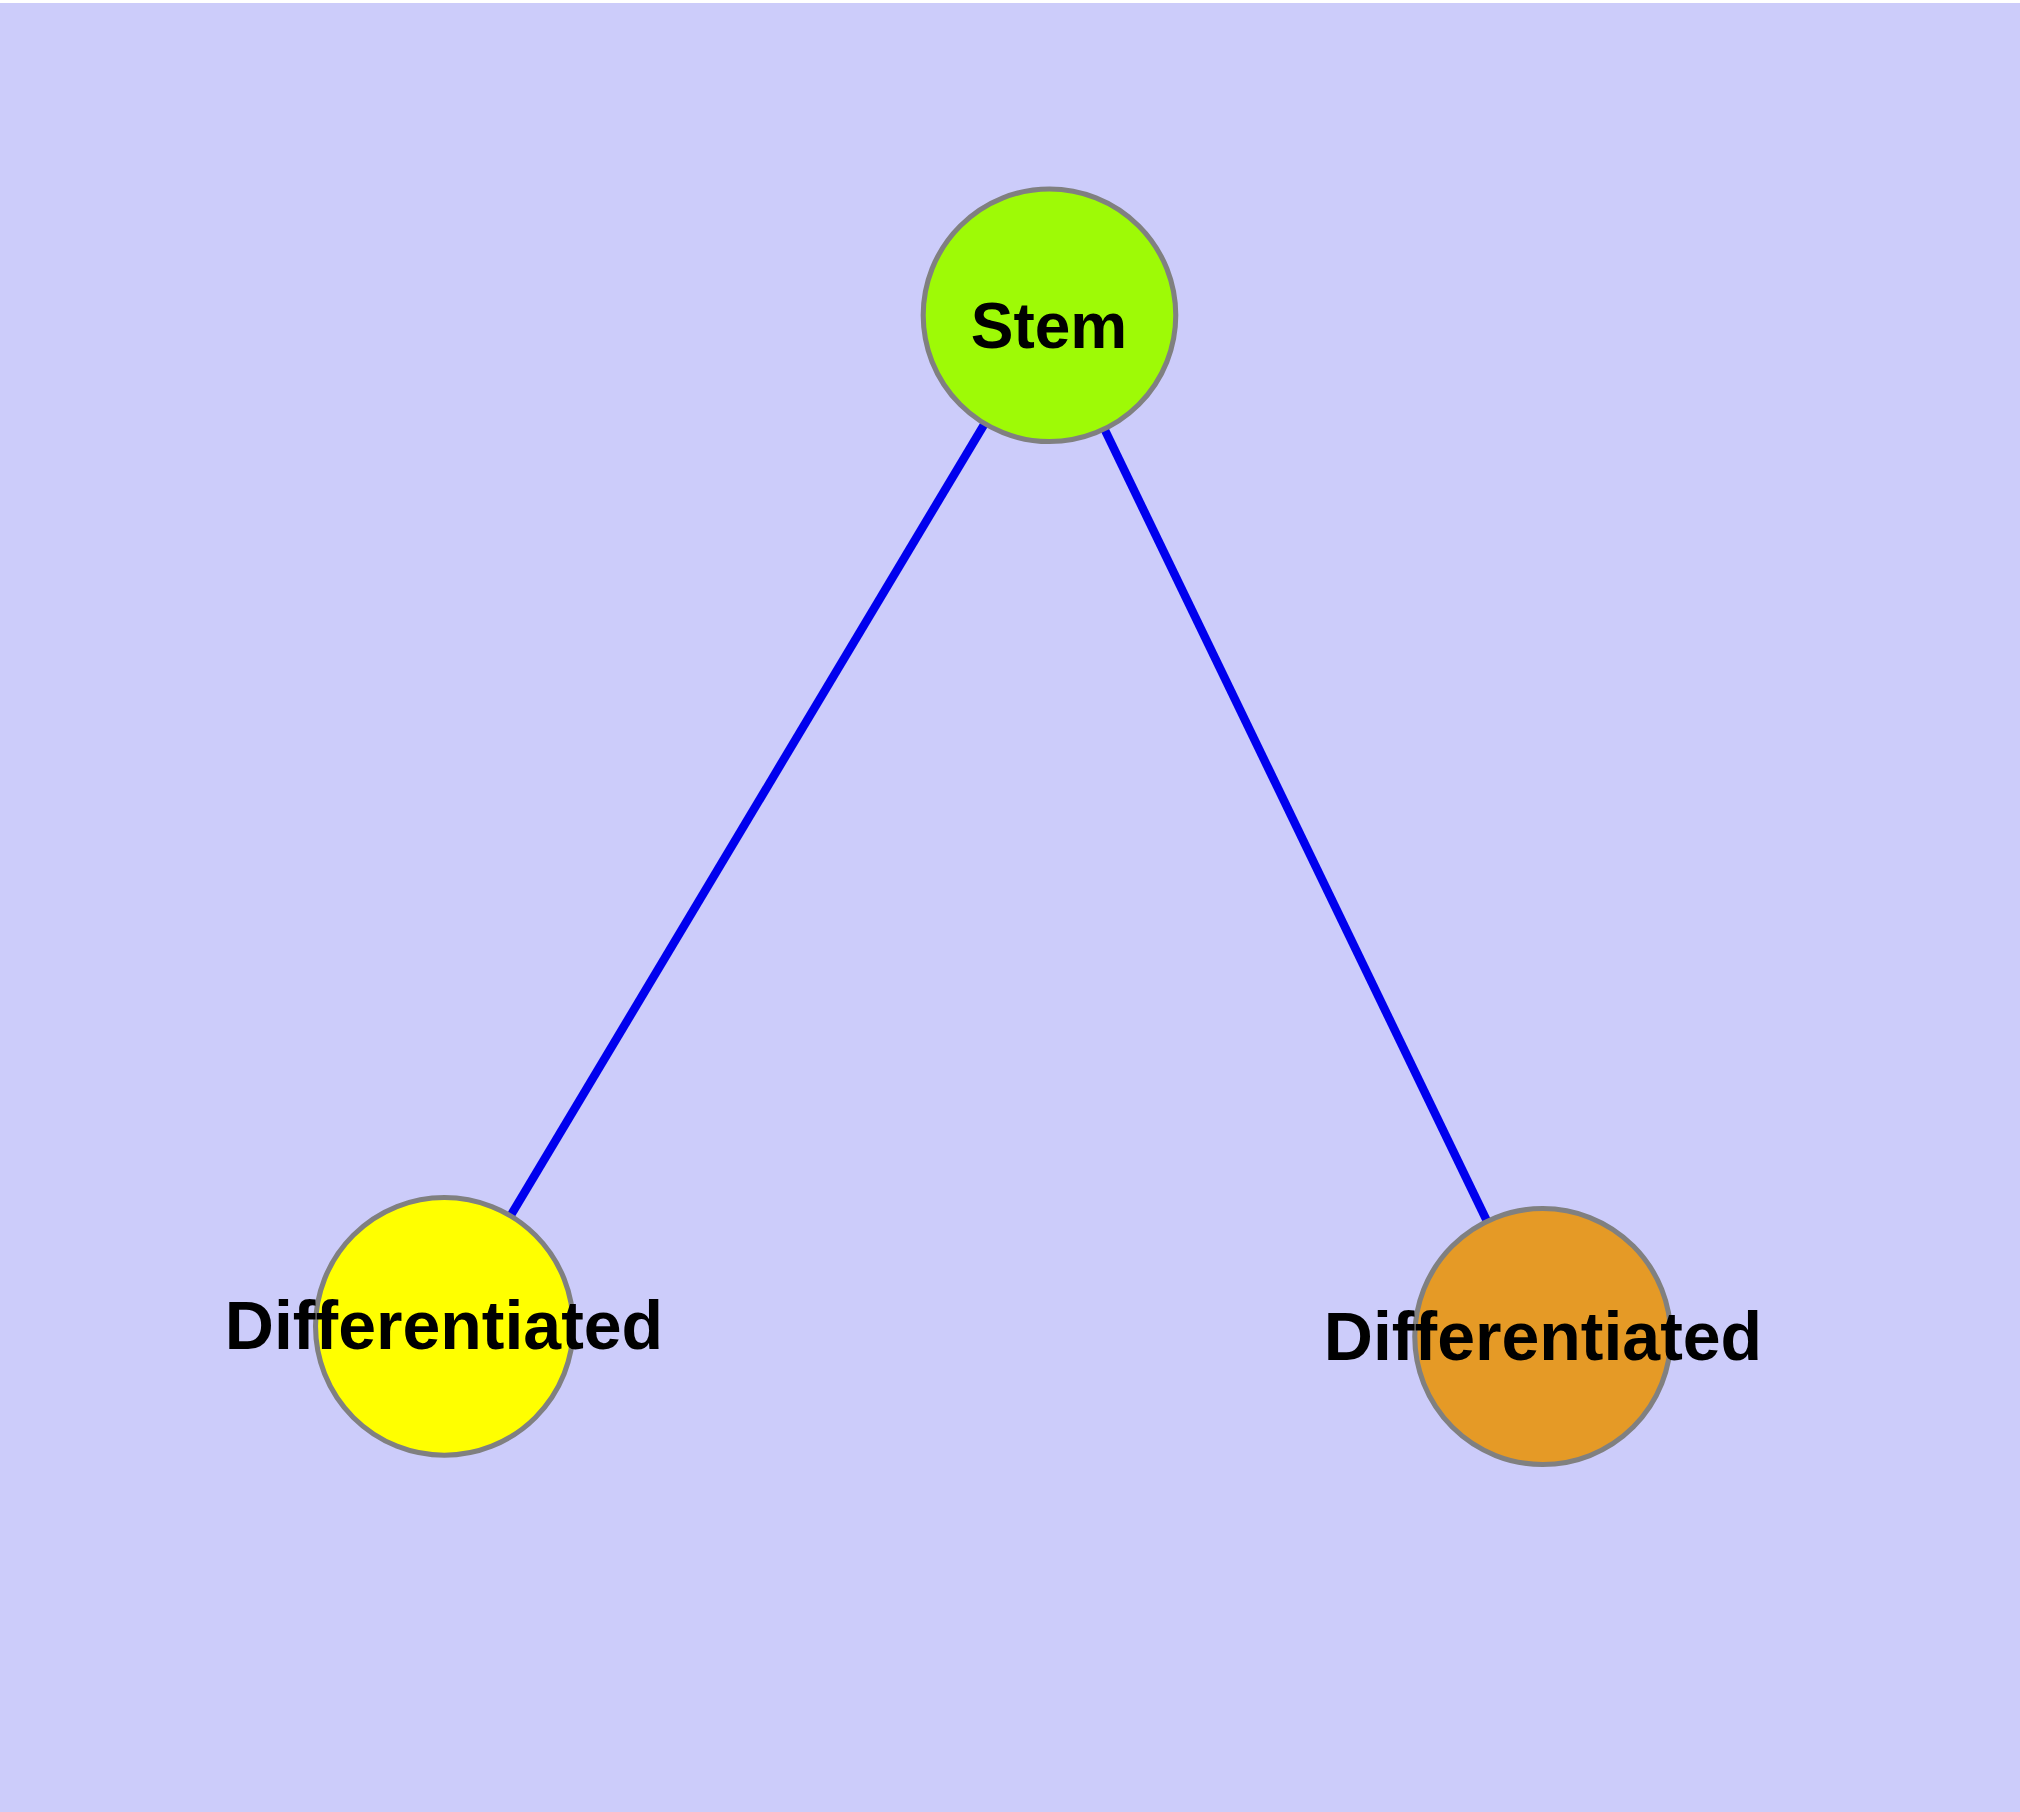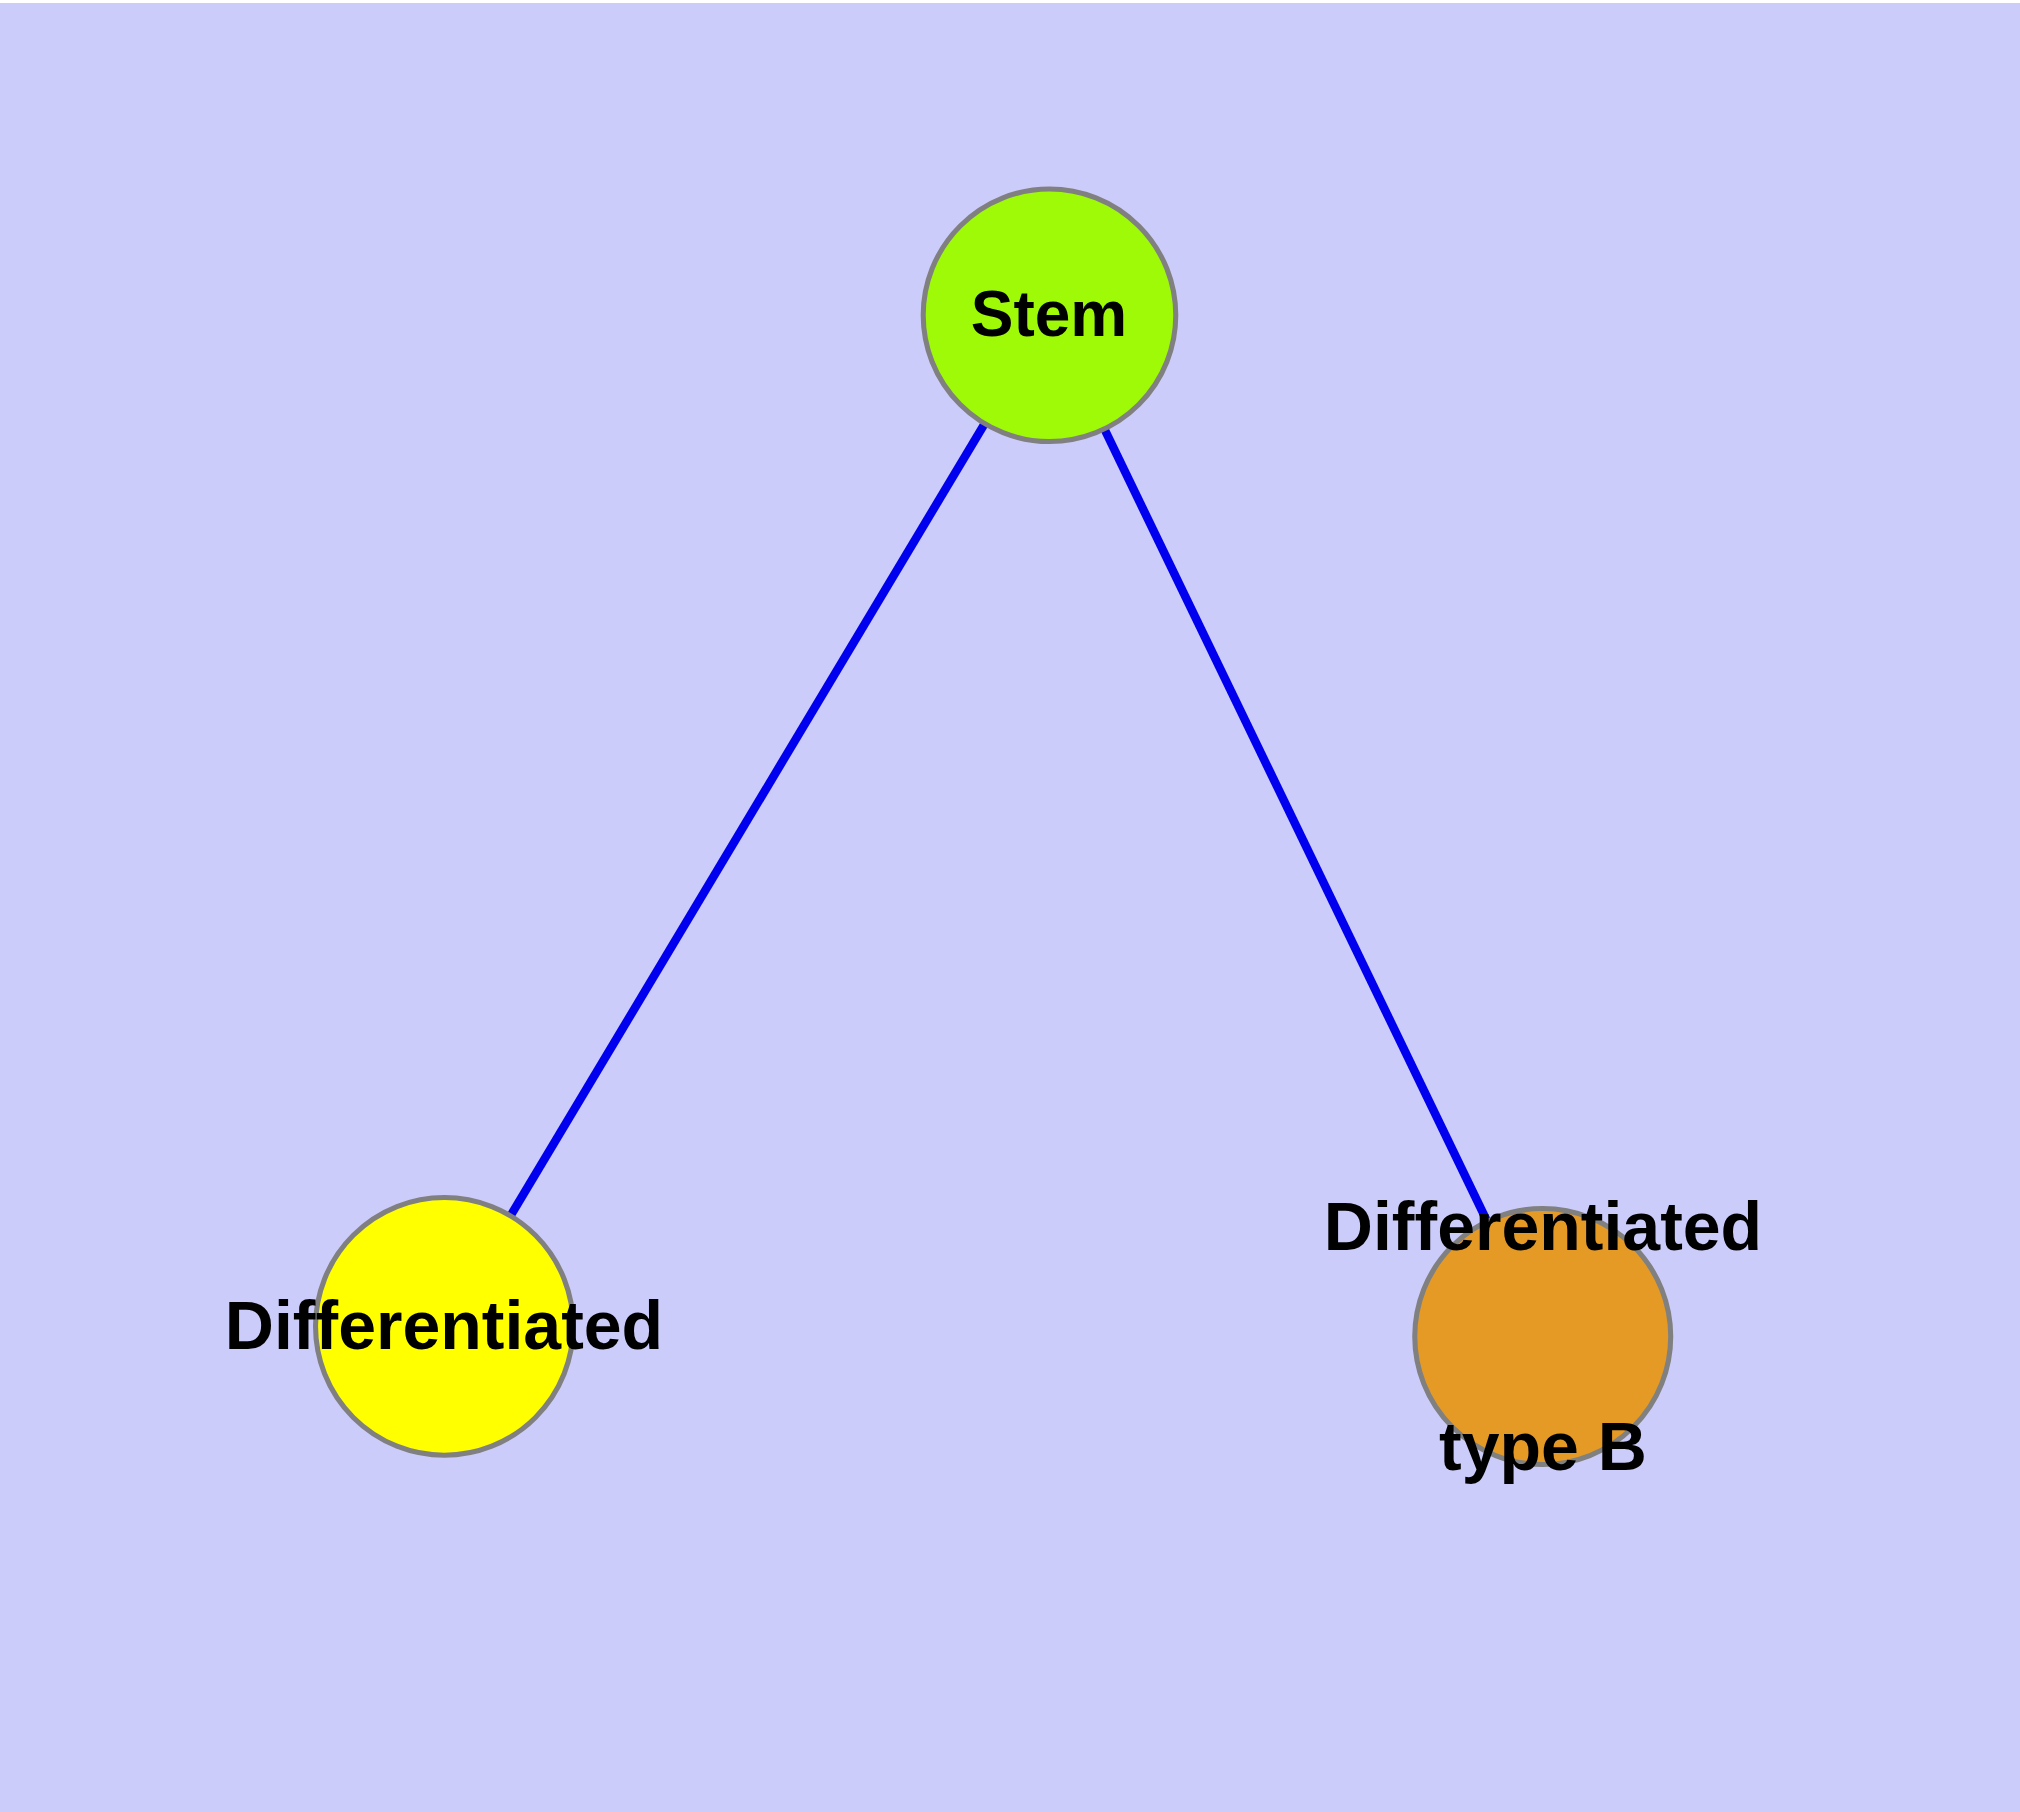--- a/index.html
+++ b/index.html
@@ -57,25 +57,24 @@
       <line x1="1238" y1="372" x2="524" y2="1565" stroke="#0000ee" stroke-width="10" stroke-linecap="butt"></line>
       <line x1="1238" y1="372" x2="1820" y2="1577" stroke="#0000ee" stroke-width="10" stroke-linecap="butt"></line>
     </g>
     <g>
       <circle cx="524" cy="1565" r="152" fill="#ffff00" stroke="#808080" stroke-width="6"></circle>
       <circle cx="1820" cy="1577" r="151" fill="#e59a26" stroke="#808080" stroke-width="6"></circle>
       <circle cx="1238" cy="372" r="149" fill="#9efa06" stroke="#808080" stroke-width="6"></circle>
     </g>
   </svg>
 
-  <div class="node-label label-stem" style="left:1049px; top:315px;">Stem</div>
+  <div class="node-label label-stem" style="left:1049px; top:327px;">Stem</div>
 
   <div class="node-label label-typea" style="left:444px; top:1326px;">
     <div>Differentiated</div>
   </div>
 
   <div class="node-label label-typeb" style="left:1543px; top:1337px;">
     <div>Differentiated</div>
-    <div>type B</div>
   </div>
 
 </div>
 
 
 </body></html>

